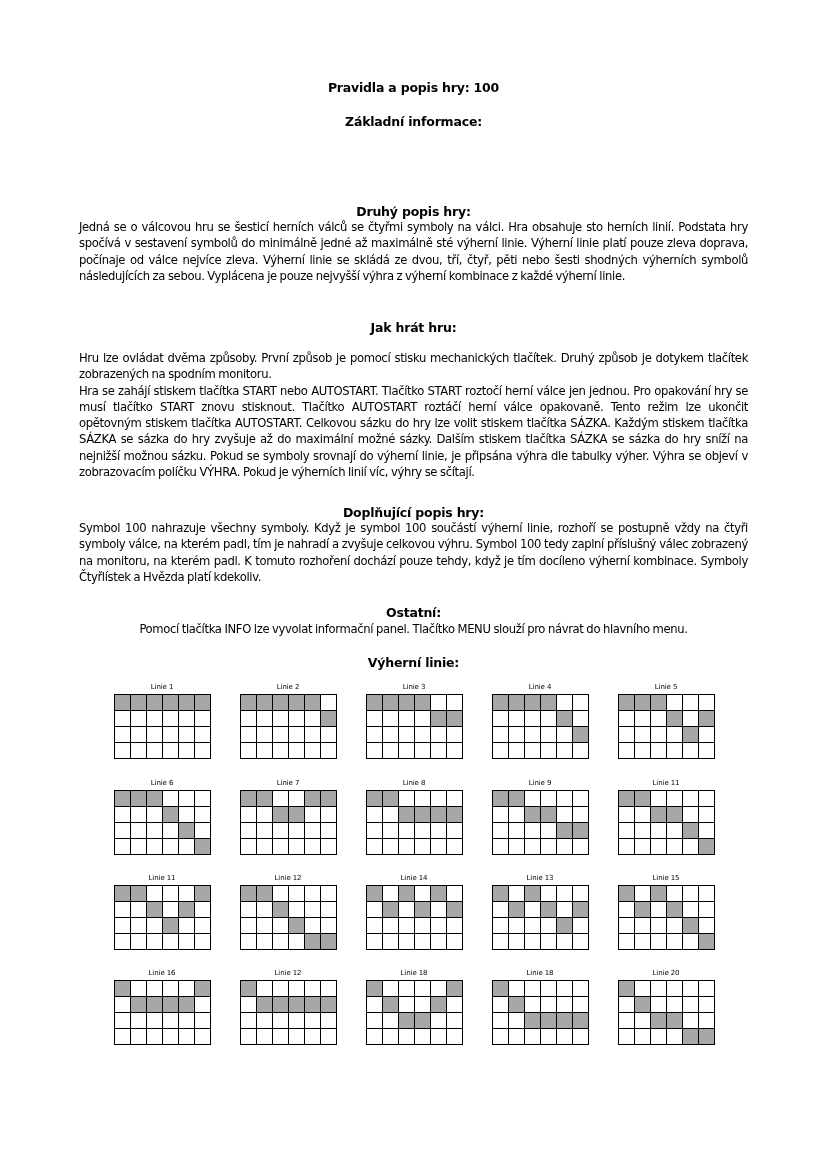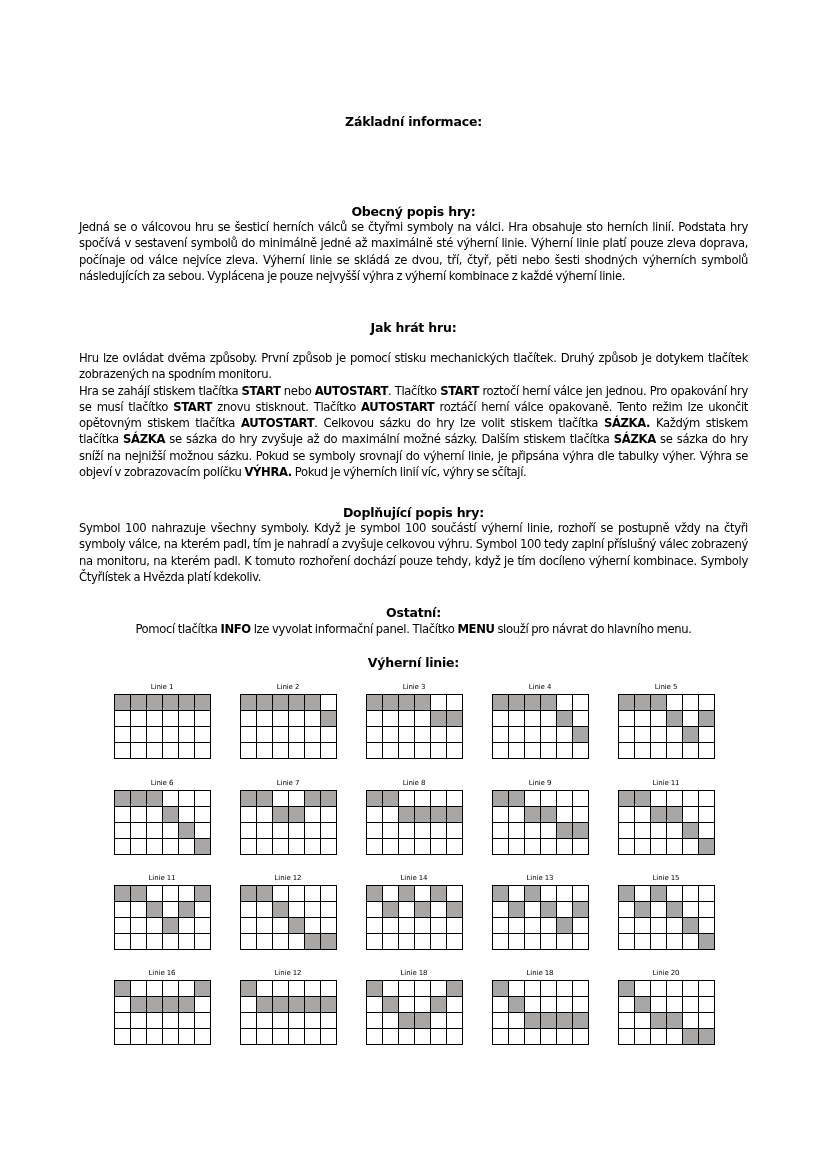--- a/index.html
+++ b/index.html
@@ -6,45 +6,46 @@
   body { width: 827px; height: 1169px; position: relative; overflow: hidden;
          font-family: "DejaVu Sans", sans-serif; color: #000; }
   .page { position: absolute; left: 0; top: 0; width: 827px; height: 1169px; }
   .title { position: absolute; left: 0; width: 827px; top: 80px; text-align: center;
            font-weight: bold; font-size: 12.5px; letter-spacing: -0.2px; }
   .h { position: absolute; left: 0; width: 827px; text-align: center;
        font-weight: bold; font-size: 12.5px; letter-spacing: -0.2px; }
   .para { position: absolute; left: 79px; width: 669px; font-size: 11.6px; line-height: 16.3px;
           text-align: justify; letter-spacing: -0.35px; word-spacing: -0.5px; }
   .para p { margin: 0; }
-  .para b { font-weight: bold; }
+  .para b { font-weight: normal; }
   .center { text-align: center; }
   table.info { position: absolute; left: 127px; top: 130px; width: 572px; border-collapse: collapse;
                font-size: 11.6px; letter-spacing: -0.35px; }
   table.info td { border: 1.3px solid #000; padding: 0 4px; height: 16px; line-height: 15px; }
   table.info td.k { width: 278px; }
   .grid-wrap { position: absolute; width: 96px; }
   .grid-label { position: absolute; top: -11px; left: 0; width: 96px; text-align: center;
                 font-size: 7px; letter-spacing: -0.1px; }
   .grid { position: absolute; top: 0; left: 0; display: grid;
           grid-template-columns: repeat(6, 16px); grid-template-rows: repeat(4, 16px);
           border-left: 1.4px solid #000; border-top: 1.4px solid #000; }
   .cell { width: 16px; height: 16px; box-sizing: border-box;
           border-right: 1.4px solid #000; border-bottom: 1.4px solid #000; background: #fff; }
   .cell.on { background: #a9a6a6; }
 </style>
 </head>
 <body>
 
 <div class="page">
 
+  <div class="title">Pravidla a popis hry: 100</div>
 
   <div class="h" style="top:114px">Základní informace:</div>
 
-  <div class="h" style="top:204px">Obecný popis hry:</div>
+  <div class="h" style="top:204px">Druhý popis hry:</div>
   <div class="para" style="top:219px">
     <p>Jedná se o válcovou hru se šesticí herních válců se čtyřmi symboly na válci. Hra obsahuje sto herních linií. Podstata hry spočívá v sestavení symbolů do minimálně jedné až maximálně sté výherní linie. Výherní linie platí pouze zleva doprava, počínaje od válce nejvíce zleva. Výherní linie se skládá ze dvou, tří, čtyř, pěti nebo šesti shodných výherních symbolů následujících za sebou. Vyplácena je pouze nejvyšší výhra z výherní kombinace z každé výherní linie.</p>
   </div>
 
   <div class="h" style="top:320px">Jak hrát hru:</div>
   <div class="para" style="top:350px">
     <p>Hru lze ovládat dvěma způsoby. První způsob je pomocí stisku mechanických tlačítek. Druhý způsob je dotykem tlačítek zobrazených na spodním monitoru.</p>
     <p><span>Hra se zahájí stiskem tlačítka </span><b>START</b><span> nebo </span><b>AUTOSTART</b><span>. Tlačítko </span><b>START</b><span> roztočí herní válce jen jednou. Pro opakování hry se musí tlačítko </span><b>START</b><span> znovu stisknout. Tlačítko </span><b>AUTOSTART</b><span> roztáčí herní válce opakovaně. Tento režim lze ukončit opětovným stiskem tlačítka </span><b>AUTOSTART</b><span>. Celkovou sázku do hry lze volit stiskem tlačítka </span><b>SÁZKA.</b><span> Každým stiskem tlačítka </span><b>SÁZKA</b><span> se sázka do hry zvyšuje až do maximální možné sázky. Dalším stiskem tlačítka </span><b>SÁZKA</b><span> se sázka do hry sníží na nejnižší možnou sázku. Pokud se symboly srovnají do výherní linie, je připsána výhra dle tabulky výher. Výhra se objeví v zobrazovacím políčku </span><b>VÝHRA.</b><span> Pokud je výherních linií víc, výhry se sčítají.</span></p>
   </div>
 

